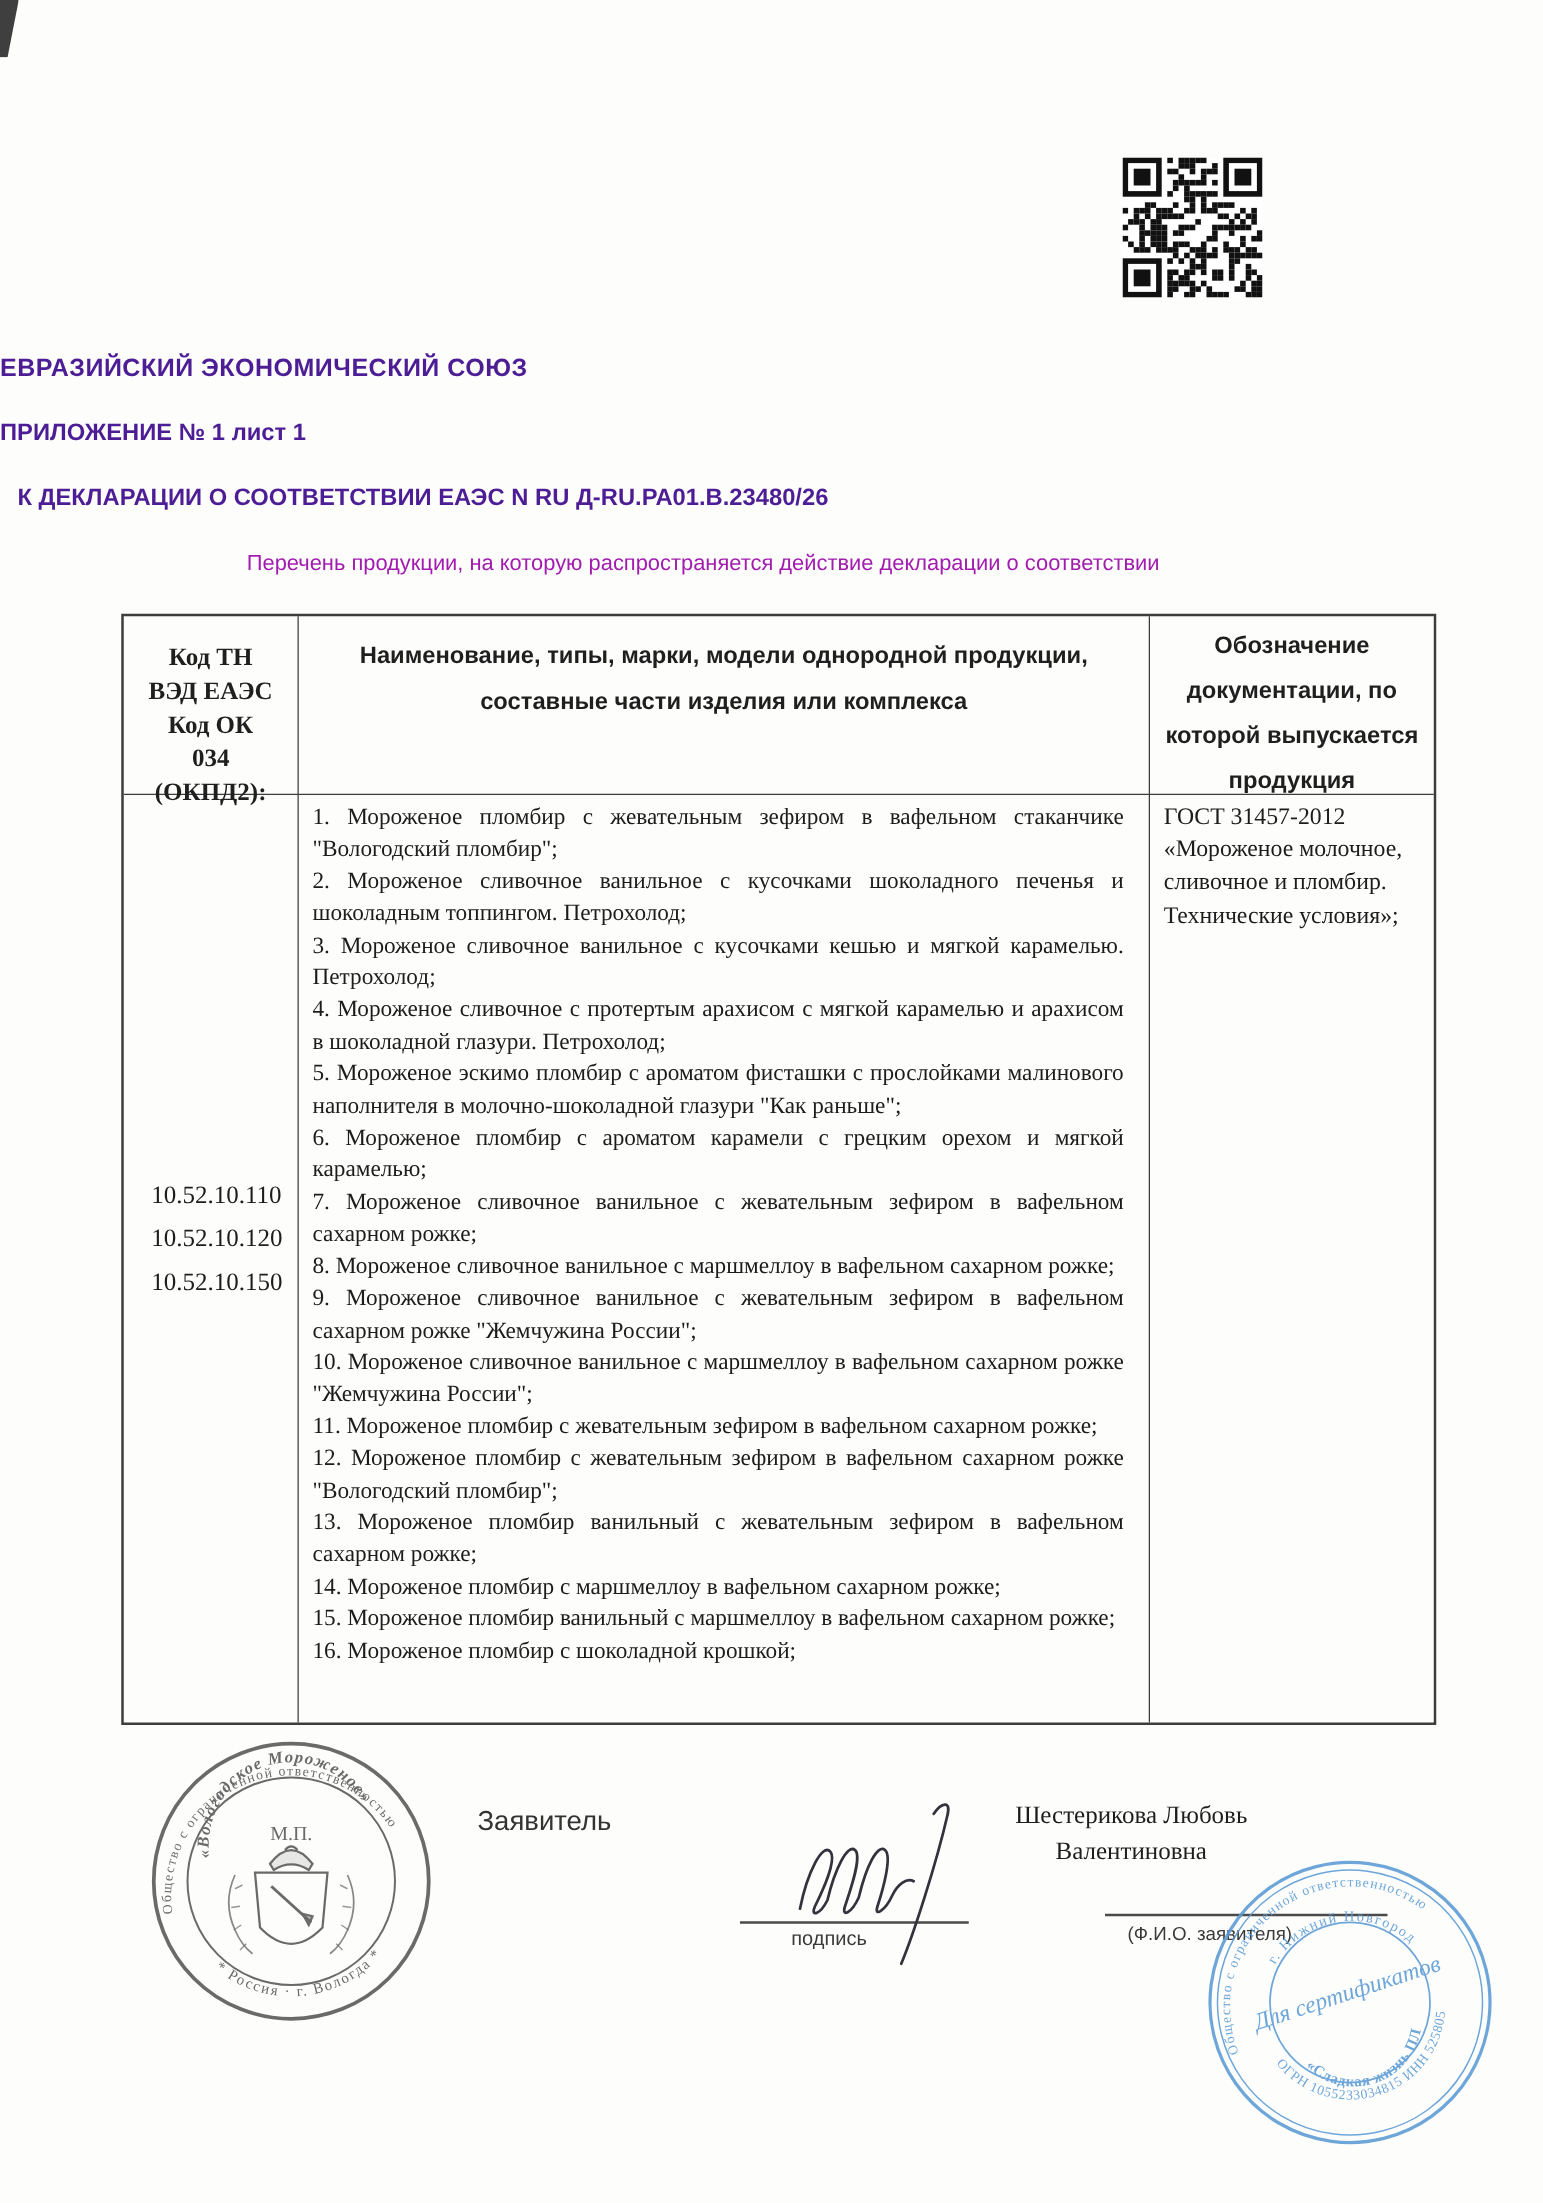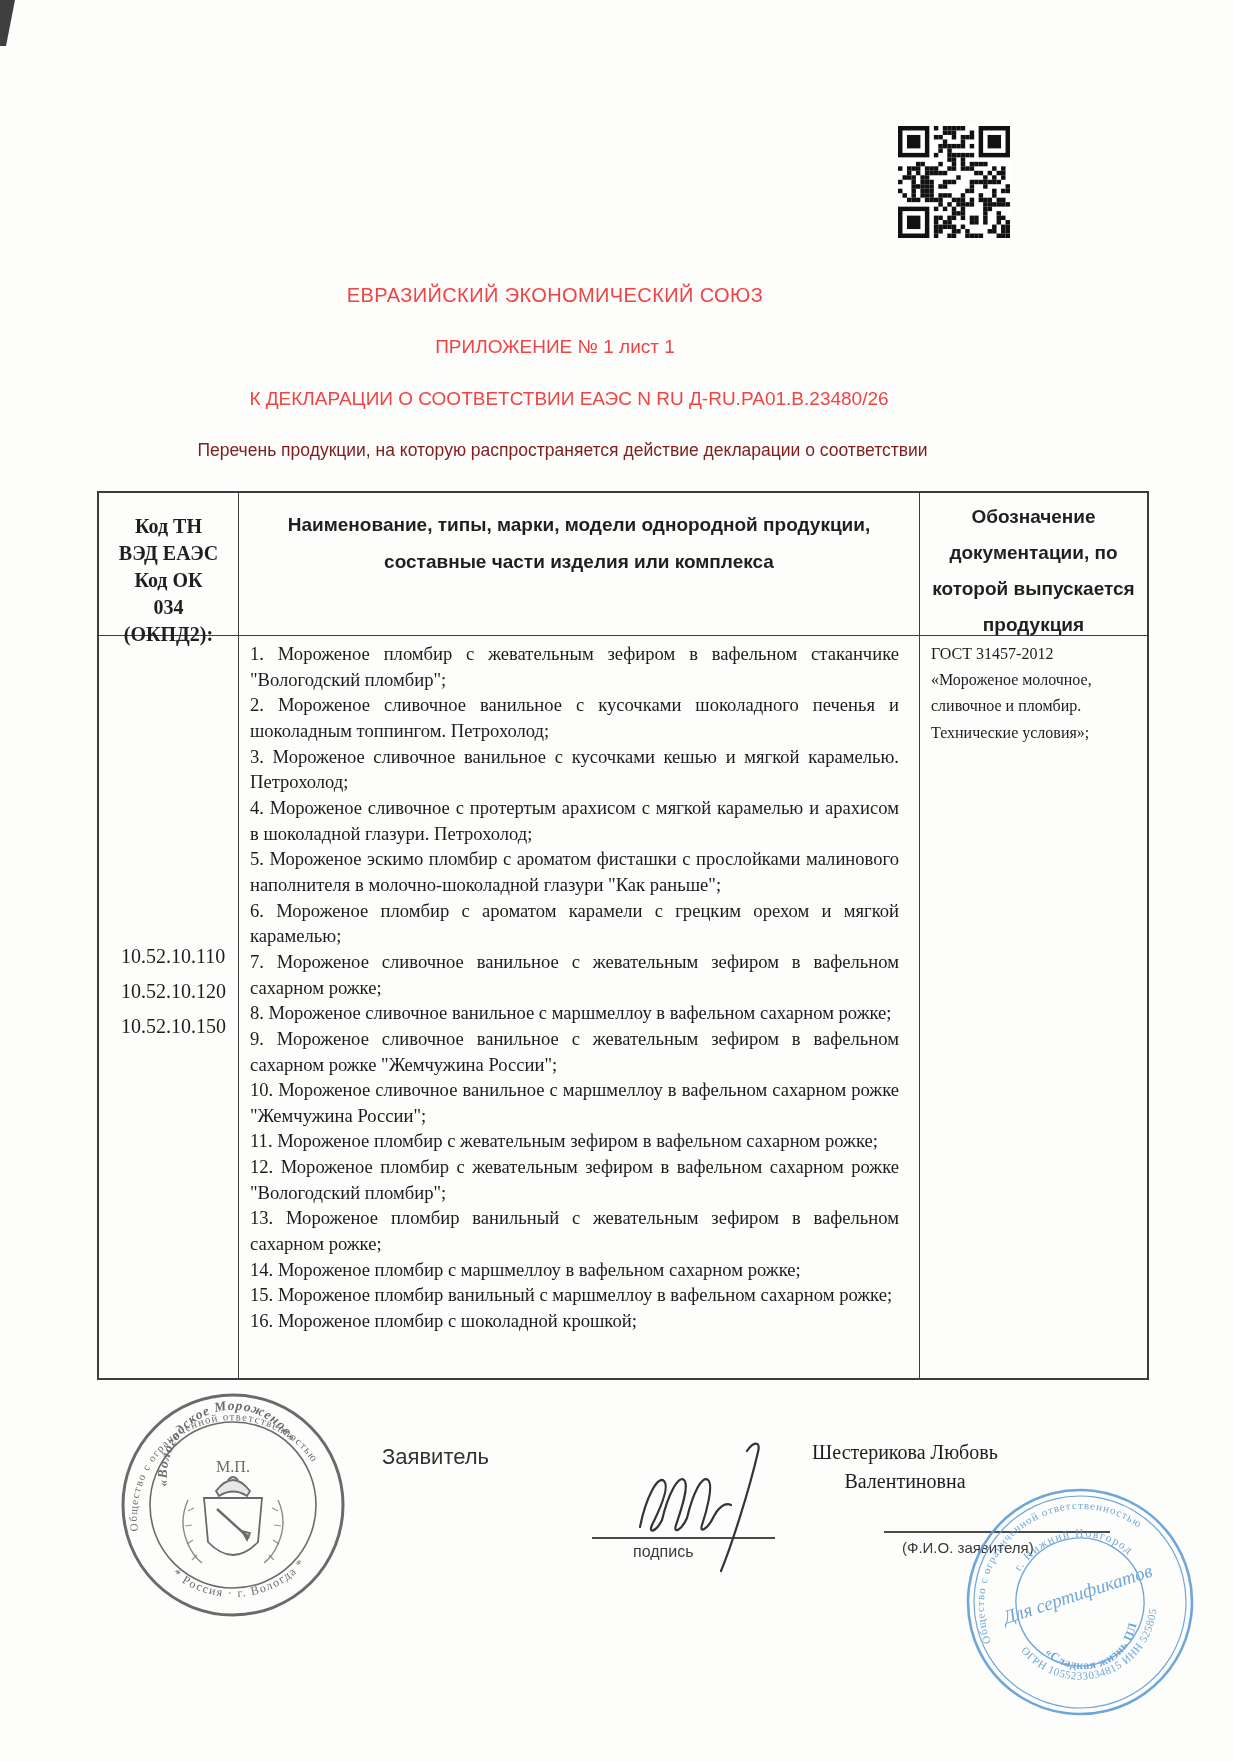--- a/index.html
+++ b/index.html
@@ -7,48 +7,48 @@
     width:1234px;height:1762px;position:relative;background:#fdfdfc;
     font-family:"Liberation Serif", serif;color:#222;overflow:hidden;
   }
   .abs{position:absolute;}
   
   .corner-artifact{left:0;top:0;width:15px;height:46px;background:#1d1d1d;
     clip-path:polygon(0 0,100% 0,40% 100%,0 100%);opacity:.85;}
   
   .qr{left:898px;top:126px;width:112px;height:112px;}
   
-  .title-wrap{left:0;width:1110px;text-align:center;
-    font-family:"Liberation Sans", sans-serif;font-weight:normal;color:#ef4444;}
+  .title-wrap{left:0;width:1110px;
+    font-family:"Liberation Sans", sans-serif;font-weight:bold;color:#4c1d95;}
   .t1{top:284px;font-size:20px;letter-spacing:.4px;}
   .t2{top:336px;font-size:19px;}
   .t3{top:388px;font-size:19px;margin-left:14px;}
   .subtitle{left:0;top:440px;width:1125px;text-align:center;
-    font-family:"Liberation Sans", sans-serif;font-size:17.5px;color:#7f1d1d;}
+    font-family:"Liberation Sans", sans-serif;font-size:17.5px;color:#a21caf;}
   
   .doc-table{left:97px;top:491px;width:1052px;height:889px;
     border:2px solid #3d3d3d;box-sizing:border-box;display:grid;
     grid-template-columns:140px 681px 1fr;grid-template-rows:143px 1fr;}
   .cell{box-sizing:border-box;}
   .b-r{border-right:1.6px solid #3d3d3d;}
   .b-b{border-bottom:1.6px solid #3d3d3d;}
   .hdr{font-weight:bold;text-align:center;color:#1f1f1f;}
   .hdr-col1{font-family:"Liberation Serif", serif;font-size:20px;line-height:27px;
     padding-top:20px;white-space:pre-line;}
   .hdr-col2{font-family:"Liberation Sans", sans-serif;font-size:19px;line-height:37px;
     padding:13px 40px 0 40px;}
   .hdr-col3{font-family:"Liberation Sans", sans-serif;font-size:19px;line-height:36px;
     padding:6px 12px 0 12px;}
   .codes-cell{padding-top:266px;padding-left:22px;font-size:20px;color:#1d1d1d;}
   .codes-cell .code-line{line-height:35px;}
   .codes-gap{height:37px;}
   .items-cell{padding:5px 20px 0 11px;font-size:18.6px;line-height:25.65px;
     text-align:justify;color:#1c1c1c;}
   .items-cell p{margin:0;}
-  .docref-cell{padding:5px 8px 0 11px;font-size:16px;line-height:26.2px;
+  .docref-cell{padding:5px 8px 0 11px;font-size:19px;line-height:26.2px;
     white-space:pre-line;color:#1c1c1c;}
   
   .applicant{left:382px;top:1444px;font-family:"Liberation Sans", sans-serif;
     font-size:22px;color:#333;}
   .sig-line{left:592px;top:1537px;width:183px;border-top:2px solid #4a4a4a;height:0;}
   .sig-label{left:633px;top:1543px;font-family:"Liberation Sans", sans-serif;
     font-size:16px;color:#3a3a3a;}
   .name-block{left:785px;top:1438px;width:240px;text-align:center;font-size:20px;
     line-height:29px;white-space:pre-line;color:#1d1d1d;}
   .fio-line{left:884px;top:1531px;width:226px;border-top:2px solid #4a4a4a;height:0;}

